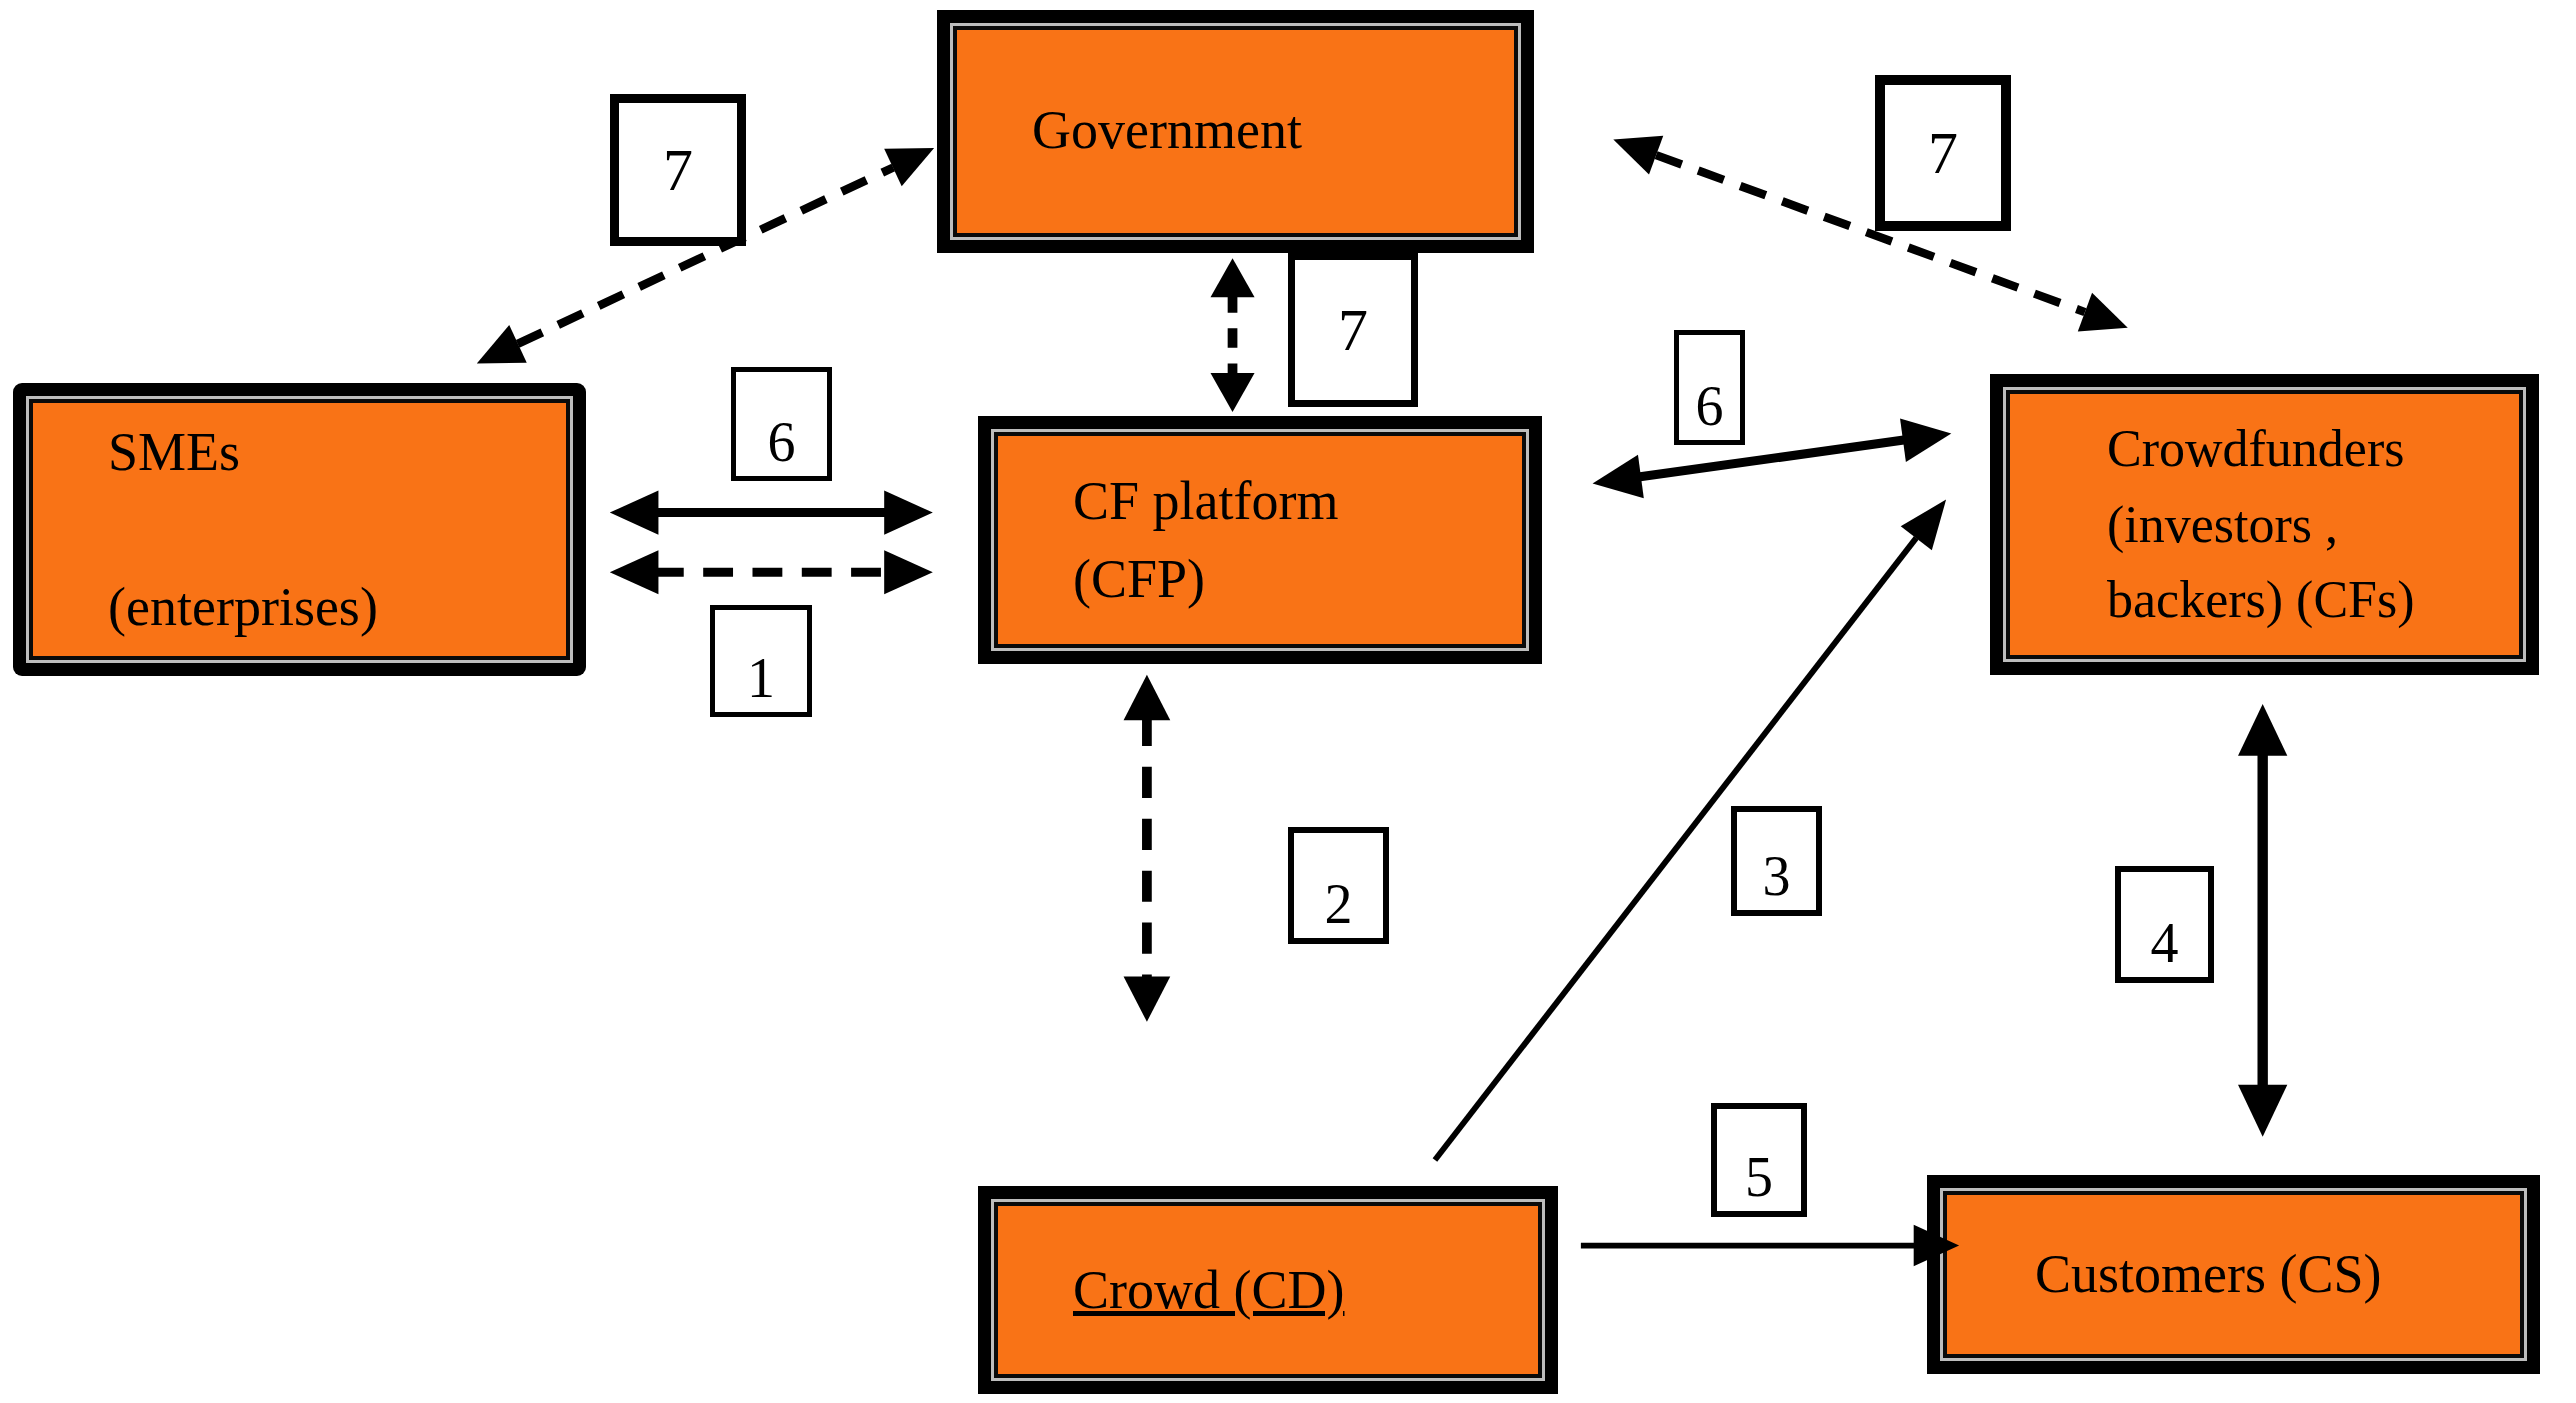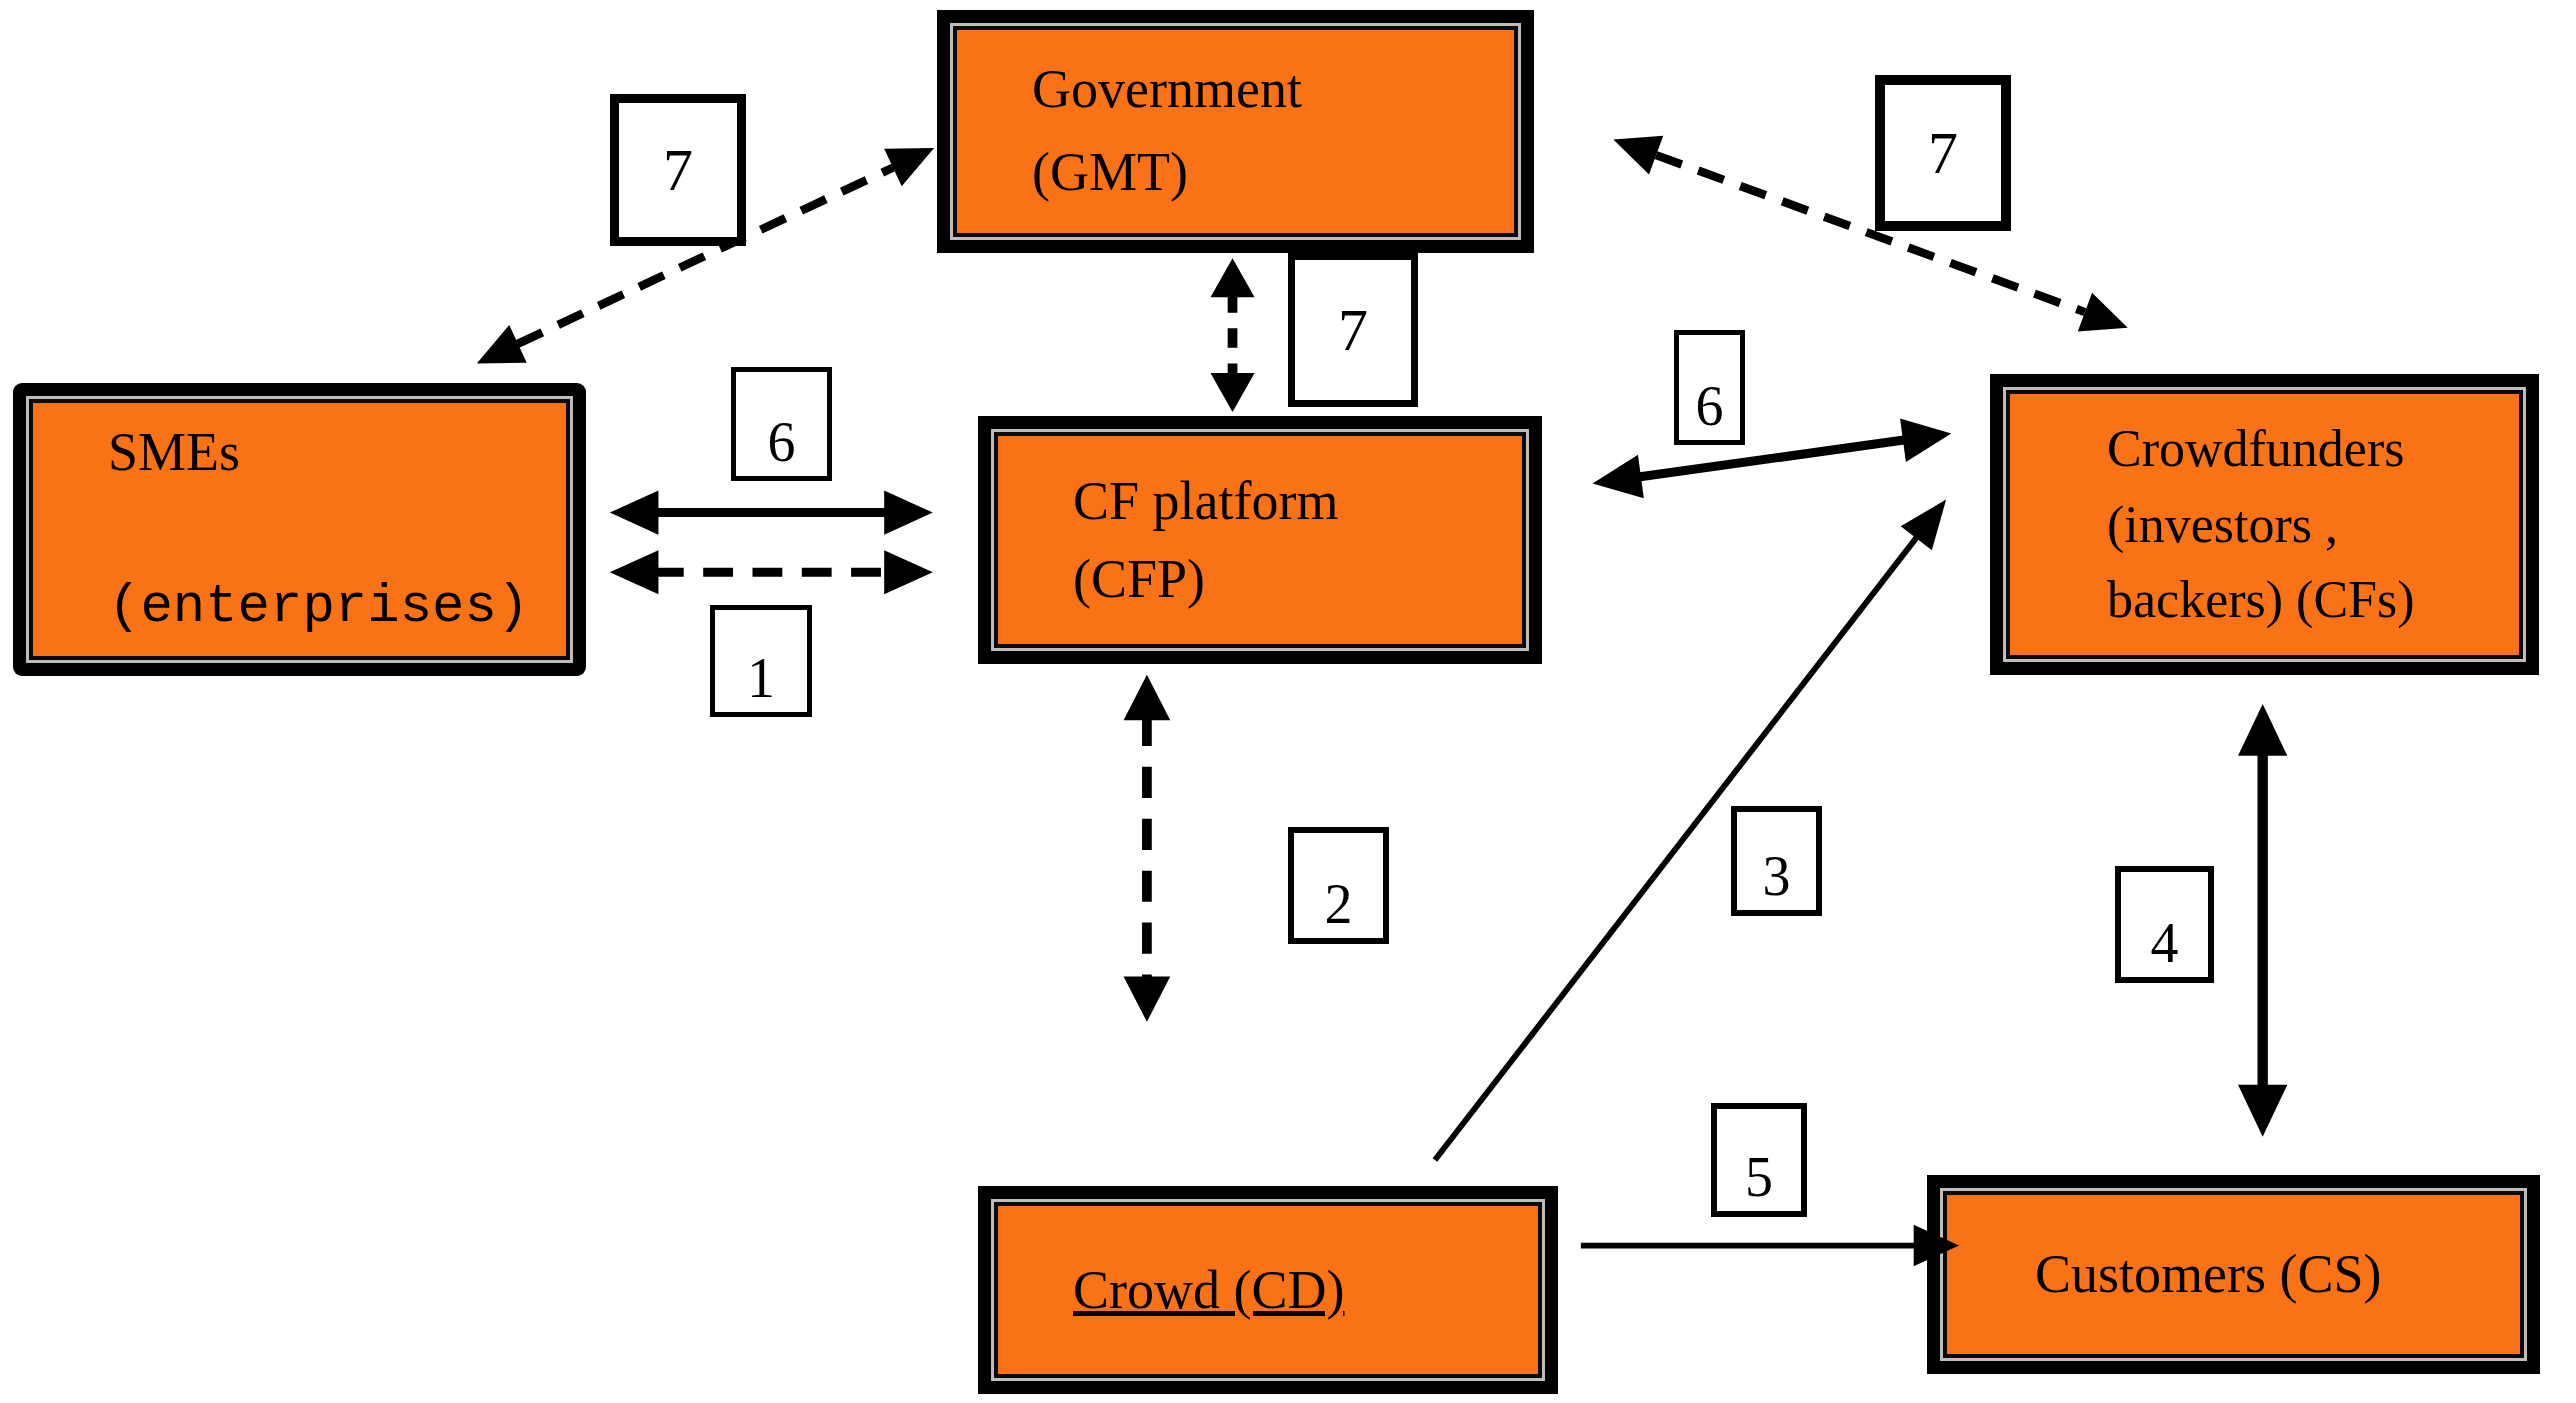--- a/index.html
+++ b/index.html
@@ -27,21 +27,21 @@
   .entity .inner {
     width:100%; height:100%;
     border:4.5px solid #0a0a0a;
     background:#f97316;
     box-sizing:border-box;
     display:flex; flex-direction:column; justify-content:center;
     padding-left:75px; padding-right:13px;
     font-size:54px; line-height:1.45;
     white-space:nowrap;
   }
-  .entity-smes .line + .line { margin-top:77px;font-family:Liberation Mono, monospace; }
+  .entity-smes .line + .line { margin-top:77px; }
   .entity-government .inner { line-height:1.55; }
 
   
   .elabel {
     position:absolute;
     background:#ffffff;
     border:6.5px solid #000;
     box-sizing:border-box;
     display:flex; justify-content:center; align-items:flex-end;
     font-size:56px; line-height:1;
@@ -59,21 +59,20 @@
 </style>
 </head>
 <body>
 
 <div id="canvas">
 
   <div class="entity entity-government" style="left:937px; top:9.7px; width:597px; height:243px;">
     <div class="mid">
       <div class="inner">
         <div class="line">Government</div>
-        <div class="line">(GMT)</div>
       </div>
     </div>
   </div>
 
   <div class="entity entity-smes" style="left:13px; top:383px; width:573px; height:293px;border-radius:9px;">
     <div class="mid">
       <div class="inner">
         <div class="line">SMEs</div>
         <div class="line">(enterprises)</div>
       </div>

